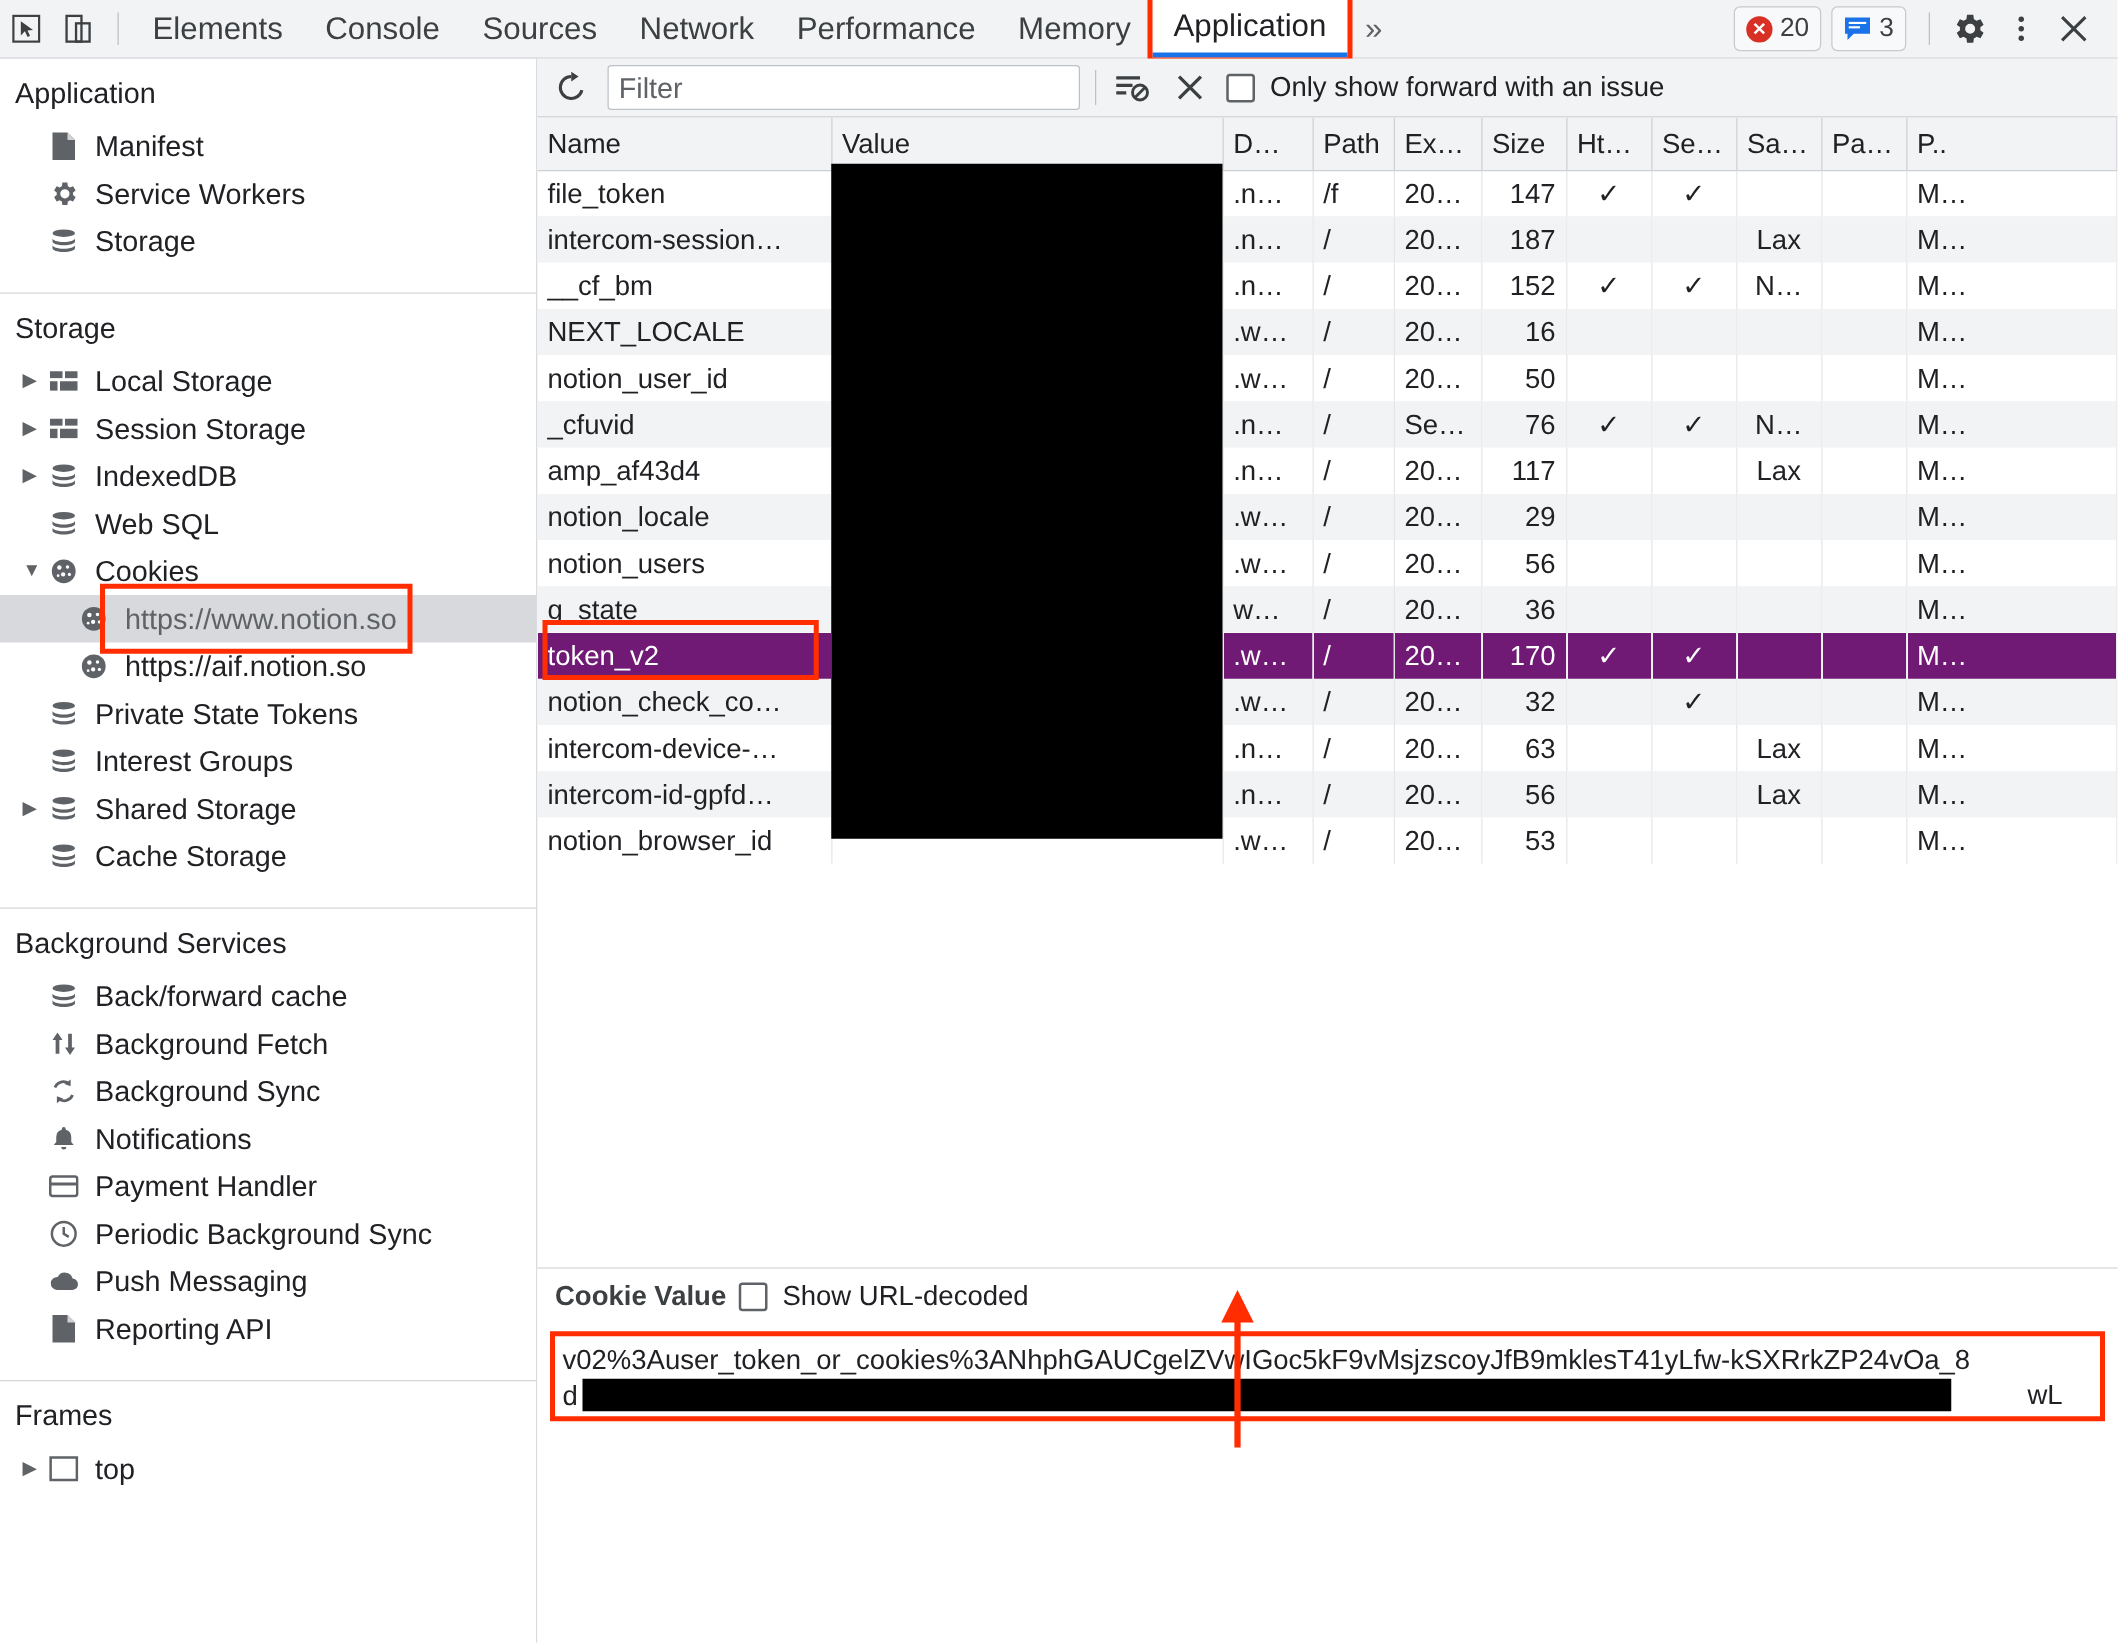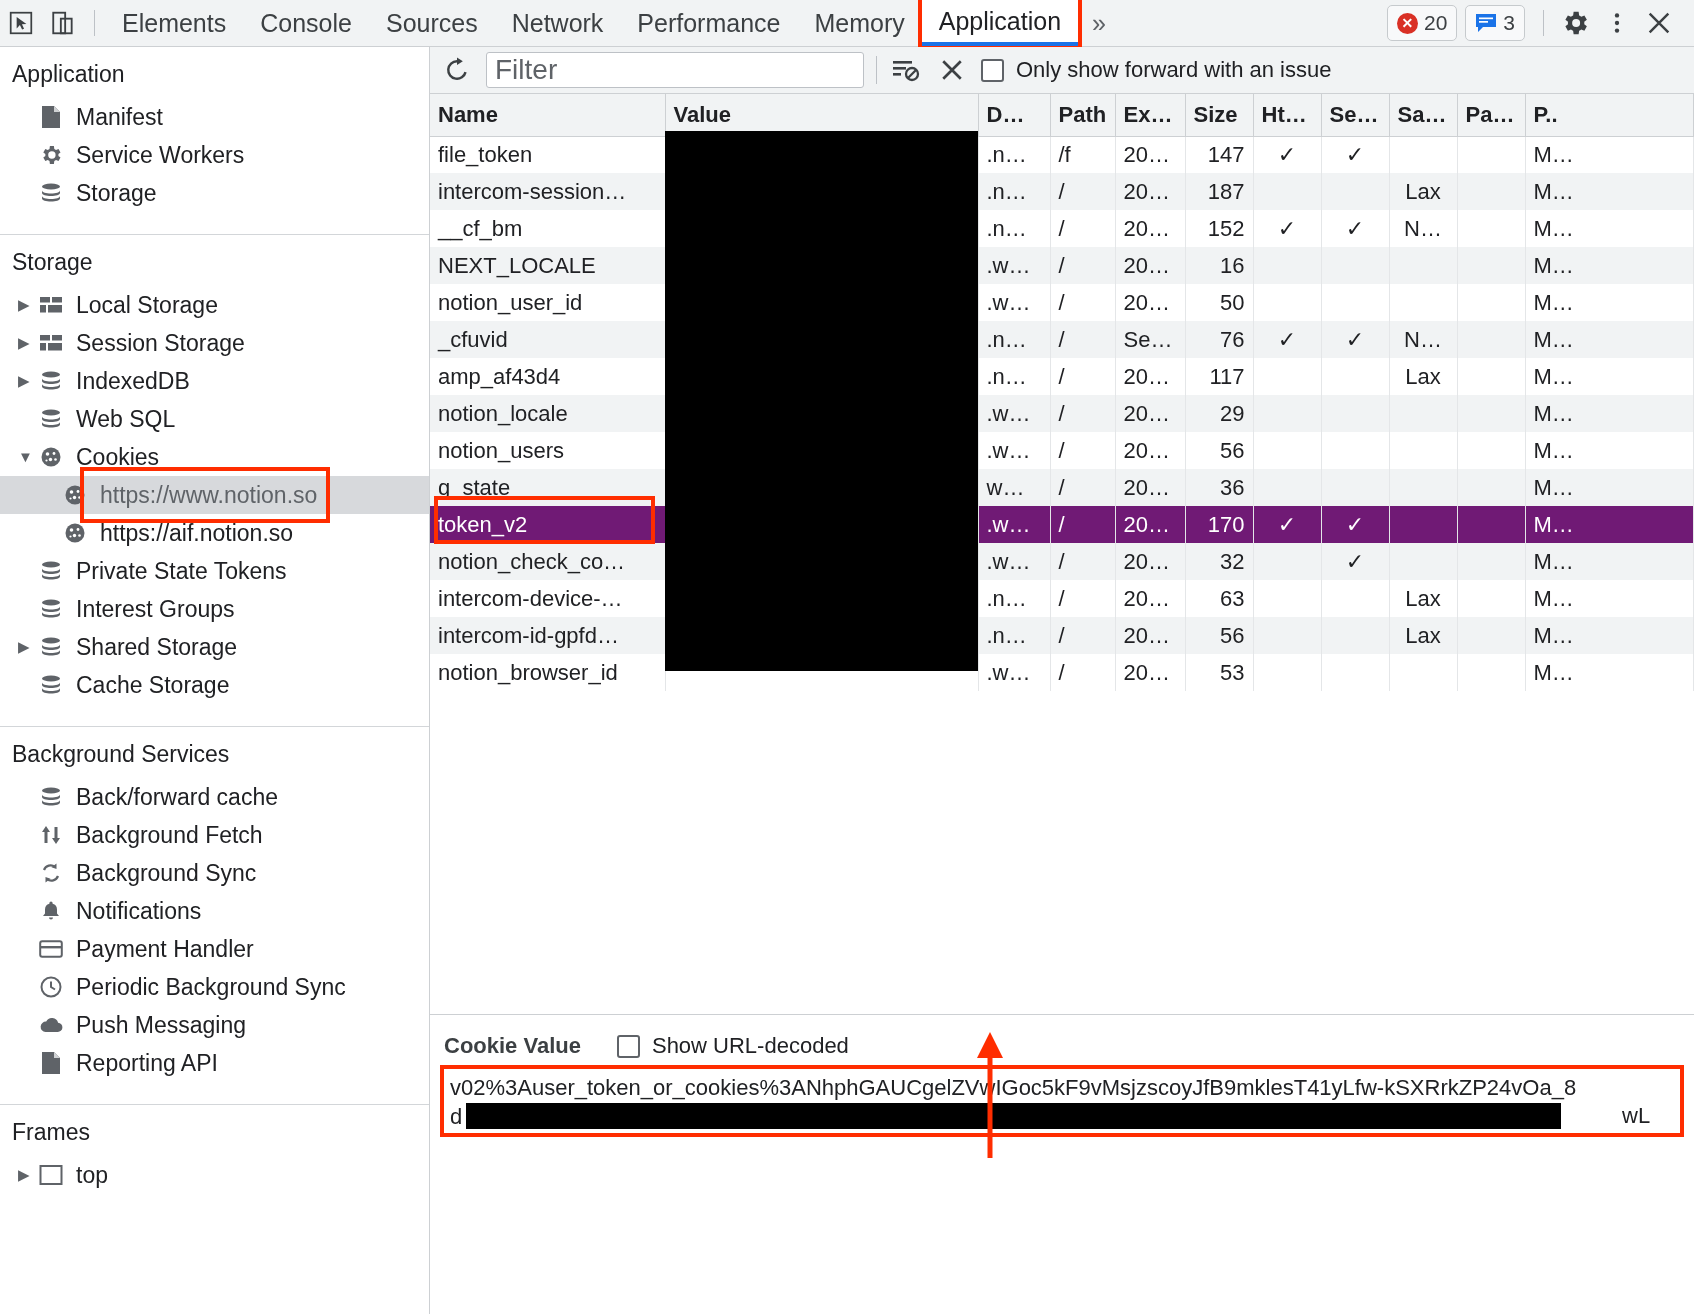--- a/index.html
+++ b/index.html
@@ -96,39 +96,39 @@
   #main { flex: 1; display: flex; flex-direction: column; height: 100%;
           position: relative; background: #fff; }
   #filter-bar {
     height: 47px; background: #f1f3f4; border-bottom: 1px solid #cdd0d3;
     display: flex; align-items: center; padding: 0 10px; gap: 12px;
   }
   #refresh-button { width: 34px; height: 34px; display: flex; align-items: center;
                     justify-content: center; cursor: pointer; }
   #filter-input {
     width: 378px; height: 36px; border: 1px solid #bdc1c6; border-radius: 3px;
-    background: #fff; font-size: 28px; color: #202124; padding: 0 8px;
+    background: #fff; font-size: 23px; color: #202124; padding: 0 8px;
     font-family: "Liberation Sans", sans-serif;
   }
   #filter-input::placeholder { color: #5f6368; }
   .fb-sep { width: 1px; height: 28px; background: #bdc1c6; }
   .fb-icon { width: 34px; height: 34px; display: flex; align-items: center;
              justify-content: center; cursor: pointer; }
   .cb-row { display: flex; align-items: center; gap: 12px; cursor: pointer; }
   .cbox {
     width: 23px; height: 23px; border: 2px solid #5f6368; border-radius: 3px;
     background: #fff;
   }
   .cb-label { font-size: 22px; color: #202124; }
 
   
   #cookie-table-wrap { flex: 1; overflow: hidden; position: relative; }
   table.cookies { border-collapse: collapse; width: 1263px; table-layout: fixed; }
   table.cookies th {
-    background: #f1f3f4; font-weight: bold; font-size: 22px; color: #202124;
+    background: #f1f3f4; font-weight: normal; font-size: 22px; color: #202124;
     text-align: left; height: 42px; padding: 0 8px;
     border-right: 1px solid #cdd0d3; border-bottom: 1px solid #cdd0d3;
   }
   table.cookies td {
     font-size: 22px; color: #202124; height: 37px; padding: 0 8px;
     border-right: 1px solid #e4e6e8;
     white-space: nowrap; overflow: hidden; text-overflow: clip;
   }
   table.cookies tr.odd td { background: #ffffff; }
   table.cookies tr.even td { background: #f1f3f4; }
@@ -146,21 +146,21 @@
     position: absolute; left: 8px; top: 406px; width: 213px; height: 40px;
     outline: 4px solid #ff2d00; pointer-events: none;
   }
 
   
   #cookie-value-panel {
     height: 300px; border-top: 1px solid #cdd0d3; background: #fff;
     display: flex; flex-direction: column;
   }
   #cv-header {
-    height: 44px; display: flex; align-items: flex-end; padding: 0 14px; gap: 36px;
+    height: 44px; display: flex; align-items: center; padding: 0 14px; gap: 10px;
     background: #fff;
   }
   #cv-title { font-size: 22px; font-weight: bold; color: #3c4043; }
   #cv-box {
     margin: 6px 10px 0 10px; border: 4px solid #ff2d00; padding: 4px 6px;
     font-size: 22px; color: #202124; line-height: 1.33; position: relative;
     height: 72px; overflow: hidden; word-break: break-all;
   }
   #cv-redaction {
     position: absolute; left: 22px; top: 34px; width: 1095px; height: 26px;

